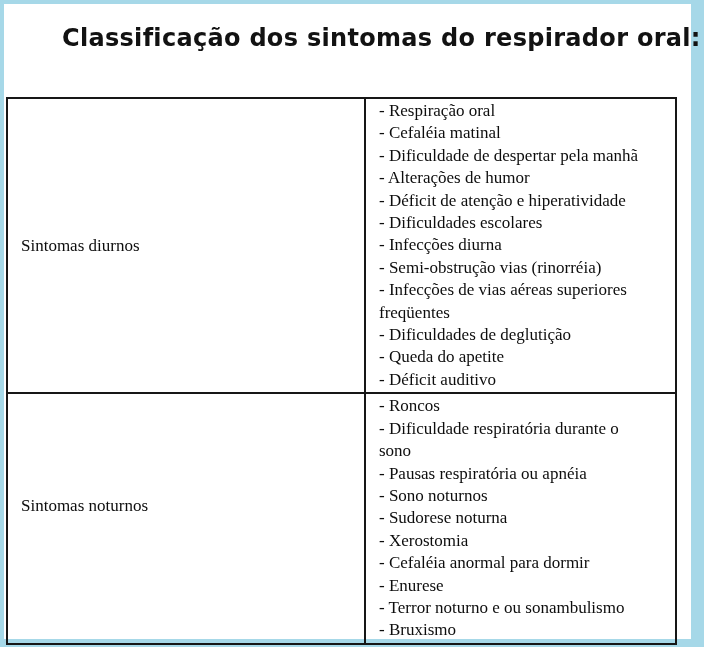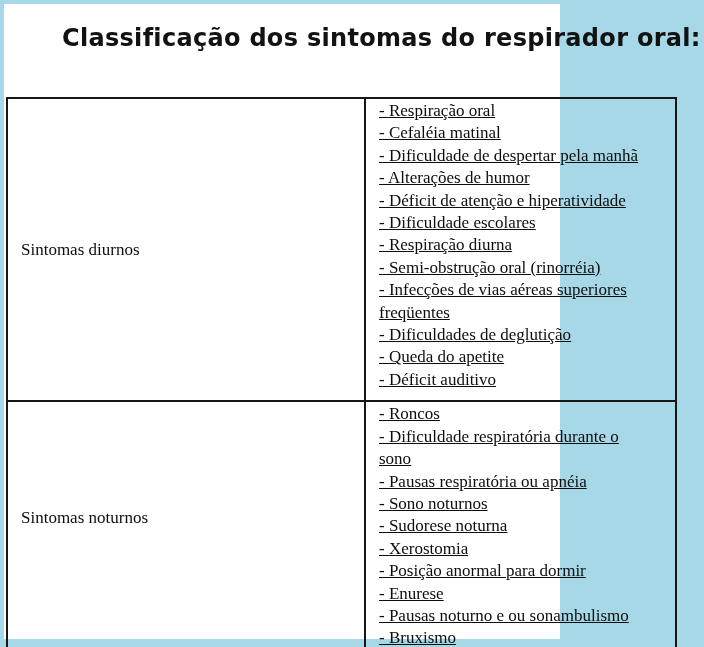--- a/index.html
+++ b/index.html
@@ -12,21 +12,21 @@
     position: relative;
     background: #a6d8e8;           
     font-family: "Liberation Serif", serif;
     color: #0d0d0d;
     overflow: hidden;
   }
   .page {
     position: absolute;
     left: 4px;
     top: 4px;
-    width: 556px;
+    width: 687px;
     height: 635px;
     background: #ffffff;
   }
   .page-title {
     position: absolute;
     top: 20px;
     left: 58px;
     font-family: "DejaVu Sans", sans-serif;
     font-weight: 700;
     font-size: 24px;
@@ -49,22 +49,21 @@
   }
   td.category {
     width: 339px;
     padding: 0 4px 0 13px;
     border-radius: 27px;
   }
   td.category.shift-up {
     padding-bottom: 26px;
   }
   td.symptom-list {
-    padding: 1px 2px 9px 13px;
-    text-decoration: underline;
+    padding: 1px 2px 1px 13px;
   }
   tr.row-diurnos  { height: 291px; }
   tr.row-noturnos { height: 247px; }
   .symptom-line {
     line-height: 22.4px;
     white-space: nowrap;
   }
 </style>
 </head>
 <body>
@@ -76,42 +75,42 @@
   <table class="symptoms">
     <tbody>
       <tr class="row-diurnos">
         <td class="category">Sintomas diurnos</td>
         <td class="symptom-list">
             <div class="symptom-line">- Respiração oral</div>
             <div class="symptom-line">- Cefaléia matinal</div>
             <div class="symptom-line">- Dificuldade de despertar pela manhã</div>
             <div class="symptom-line">- Alterações de humor</div>
             <div class="symptom-line">- Déficit de atenção e hiperatividade</div>
-            <div class="symptom-line">- Dificuldade escolares</div>
-            <div class="symptom-line">- Respiração diurna</div>
-            <div class="symptom-line">- Semi-obstrução oral (rinorréia)</div>
+            <div class="symptom-line">- Dificuldades escolares</div>
+            <div class="symptom-line">- Infecções diurna</div>
+            <div class="symptom-line">- Semi-obstrução vias (rinorréia)</div>
             <div class="symptom-line">- Infecções de vias aéreas superiores</div>
             <div class="symptom-line">freqüentes</div>
             <div class="symptom-line">- Dificuldades de deglutição</div>
             <div class="symptom-line">- Queda do apetite</div>
             <div class="symptom-line">- Déficit auditivo</div>
           </td>
       </tr>
       <tr class="row-noturnos">
         <td class="category shift-up">Sintomas noturnos</td>
         <td class="symptom-list">
             <div class="symptom-line">- Roncos</div>
             <div class="symptom-line">- Dificuldade respiratória durante o</div>
             <div class="symptom-line">sono</div>
             <div class="symptom-line">- Pausas respiratória ou apnéia</div>
             <div class="symptom-line">- Sono noturnos</div>
             <div class="symptom-line">- Sudorese noturna</div>
             <div class="symptom-line">- Xerostomia</div>
-            <div class="symptom-line">- Posição anormal para dormir</div>
+            <div class="symptom-line">- Cefaléia anormal para dormir</div>
             <div class="symptom-line">- Enurese</div>
-            <div class="symptom-line">- Pausas noturno e ou sonambulismo</div>
+            <div class="symptom-line">- Terror noturno e ou sonambulismo</div>
             <div class="symptom-line">- Bruxismo</div>
           </td>
       </tr>
     </tbody>
   </table>
 
 </div>
 
 </body></html>

